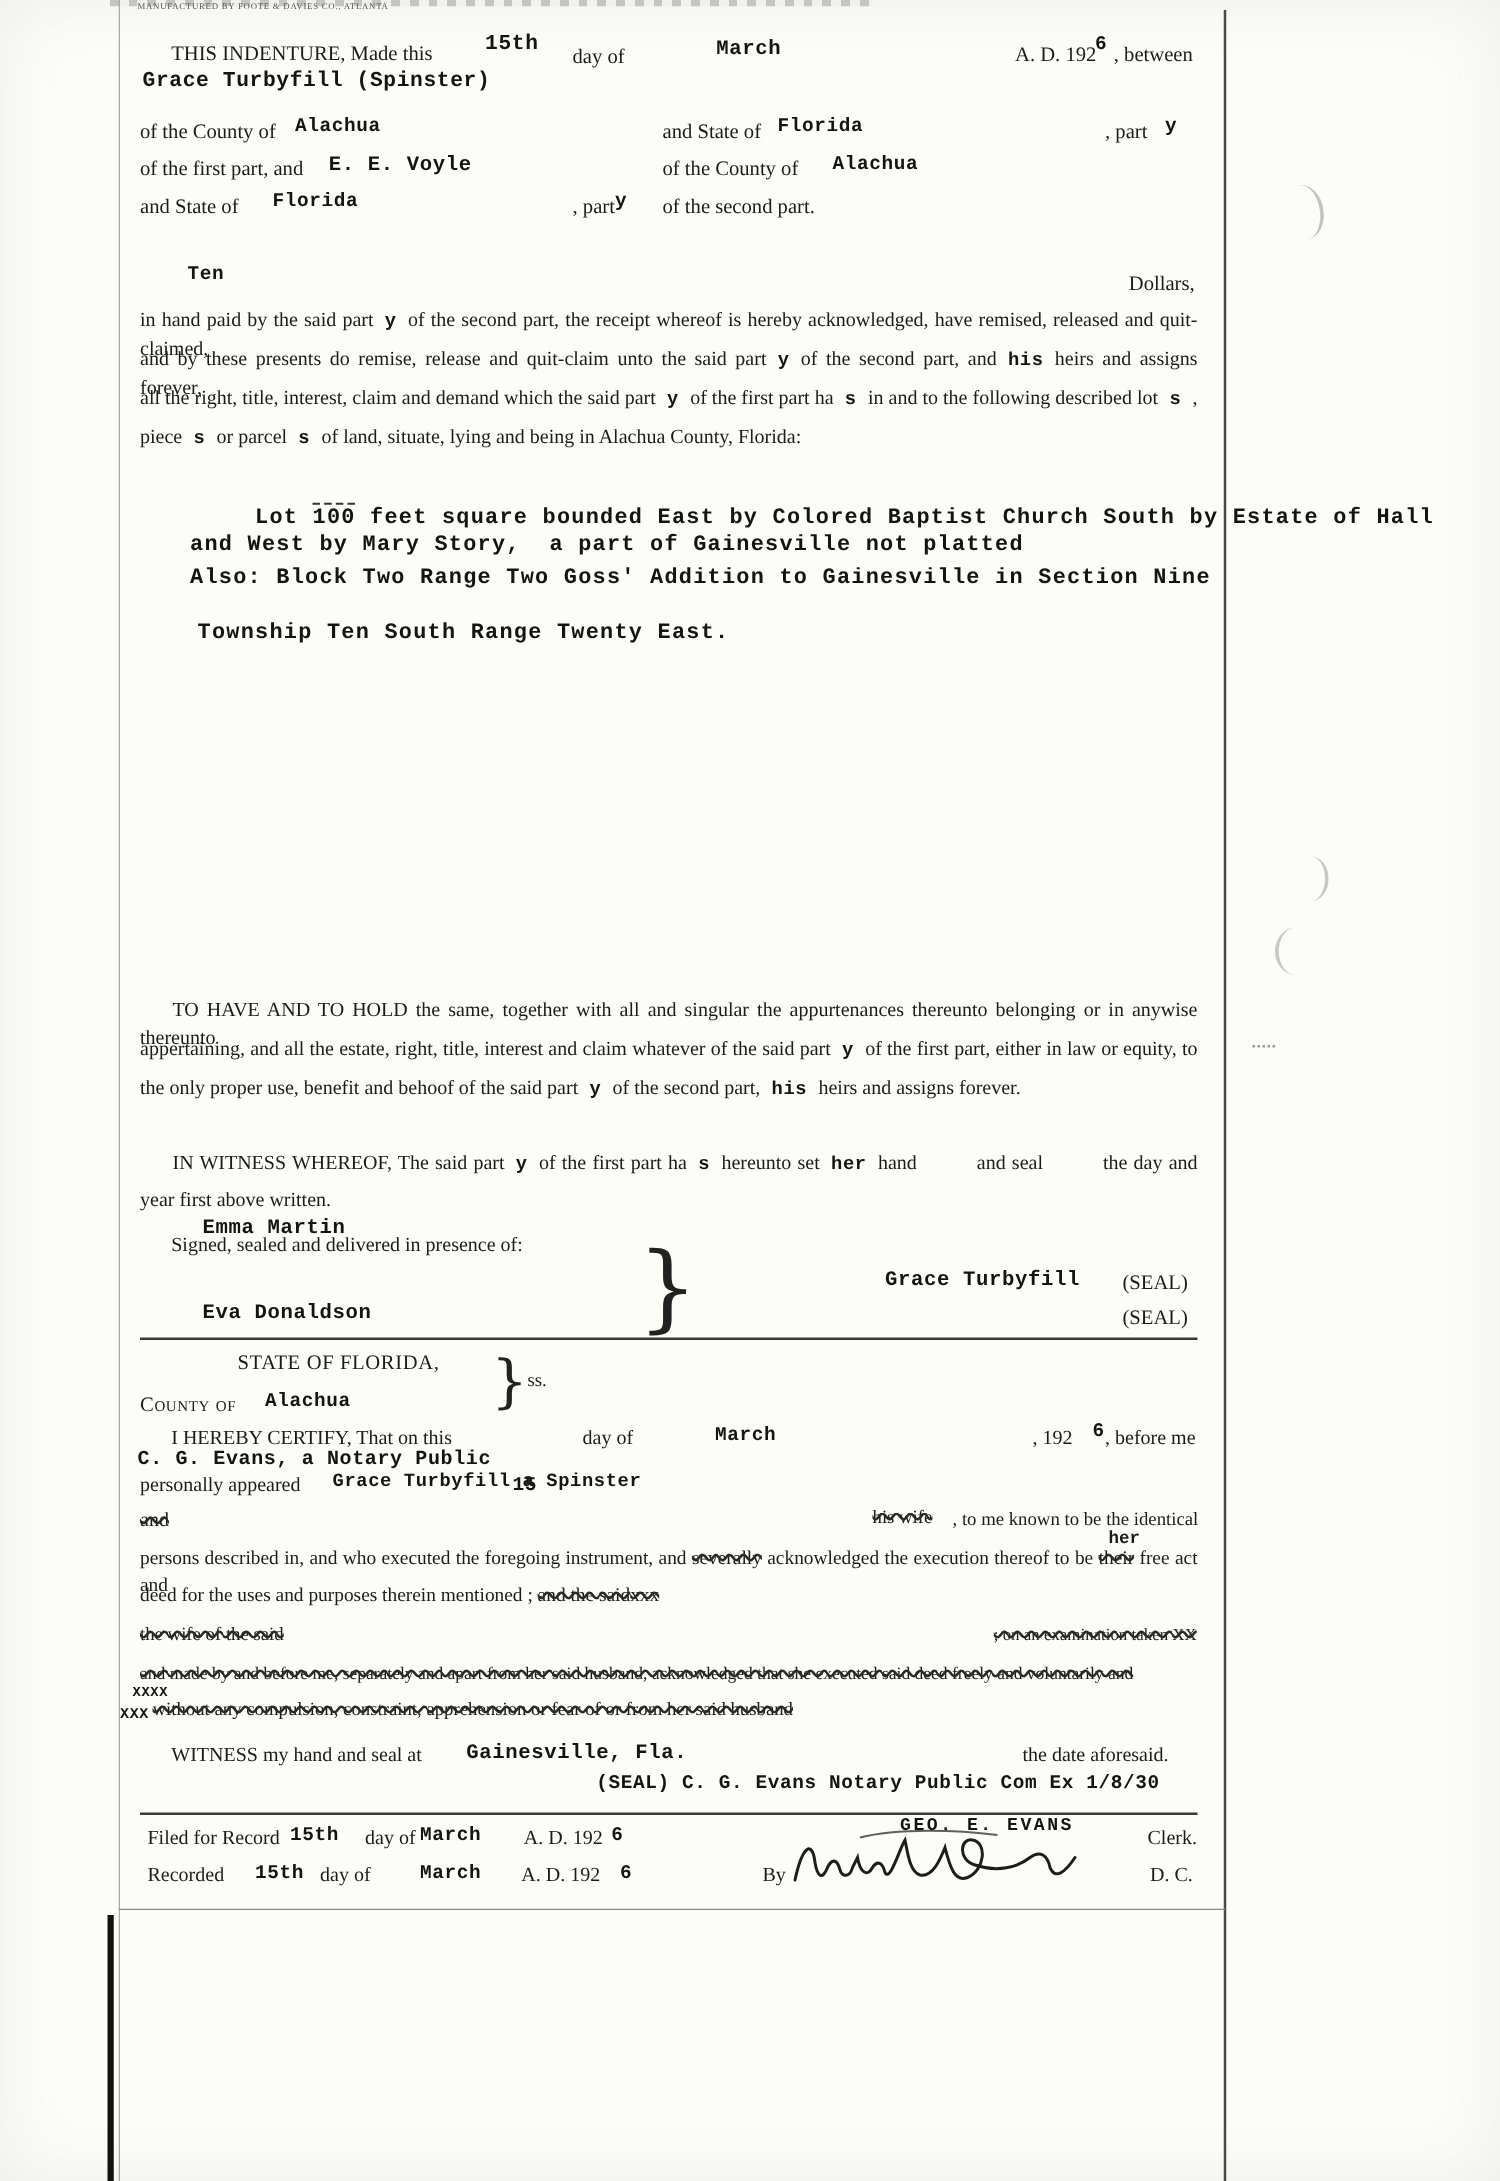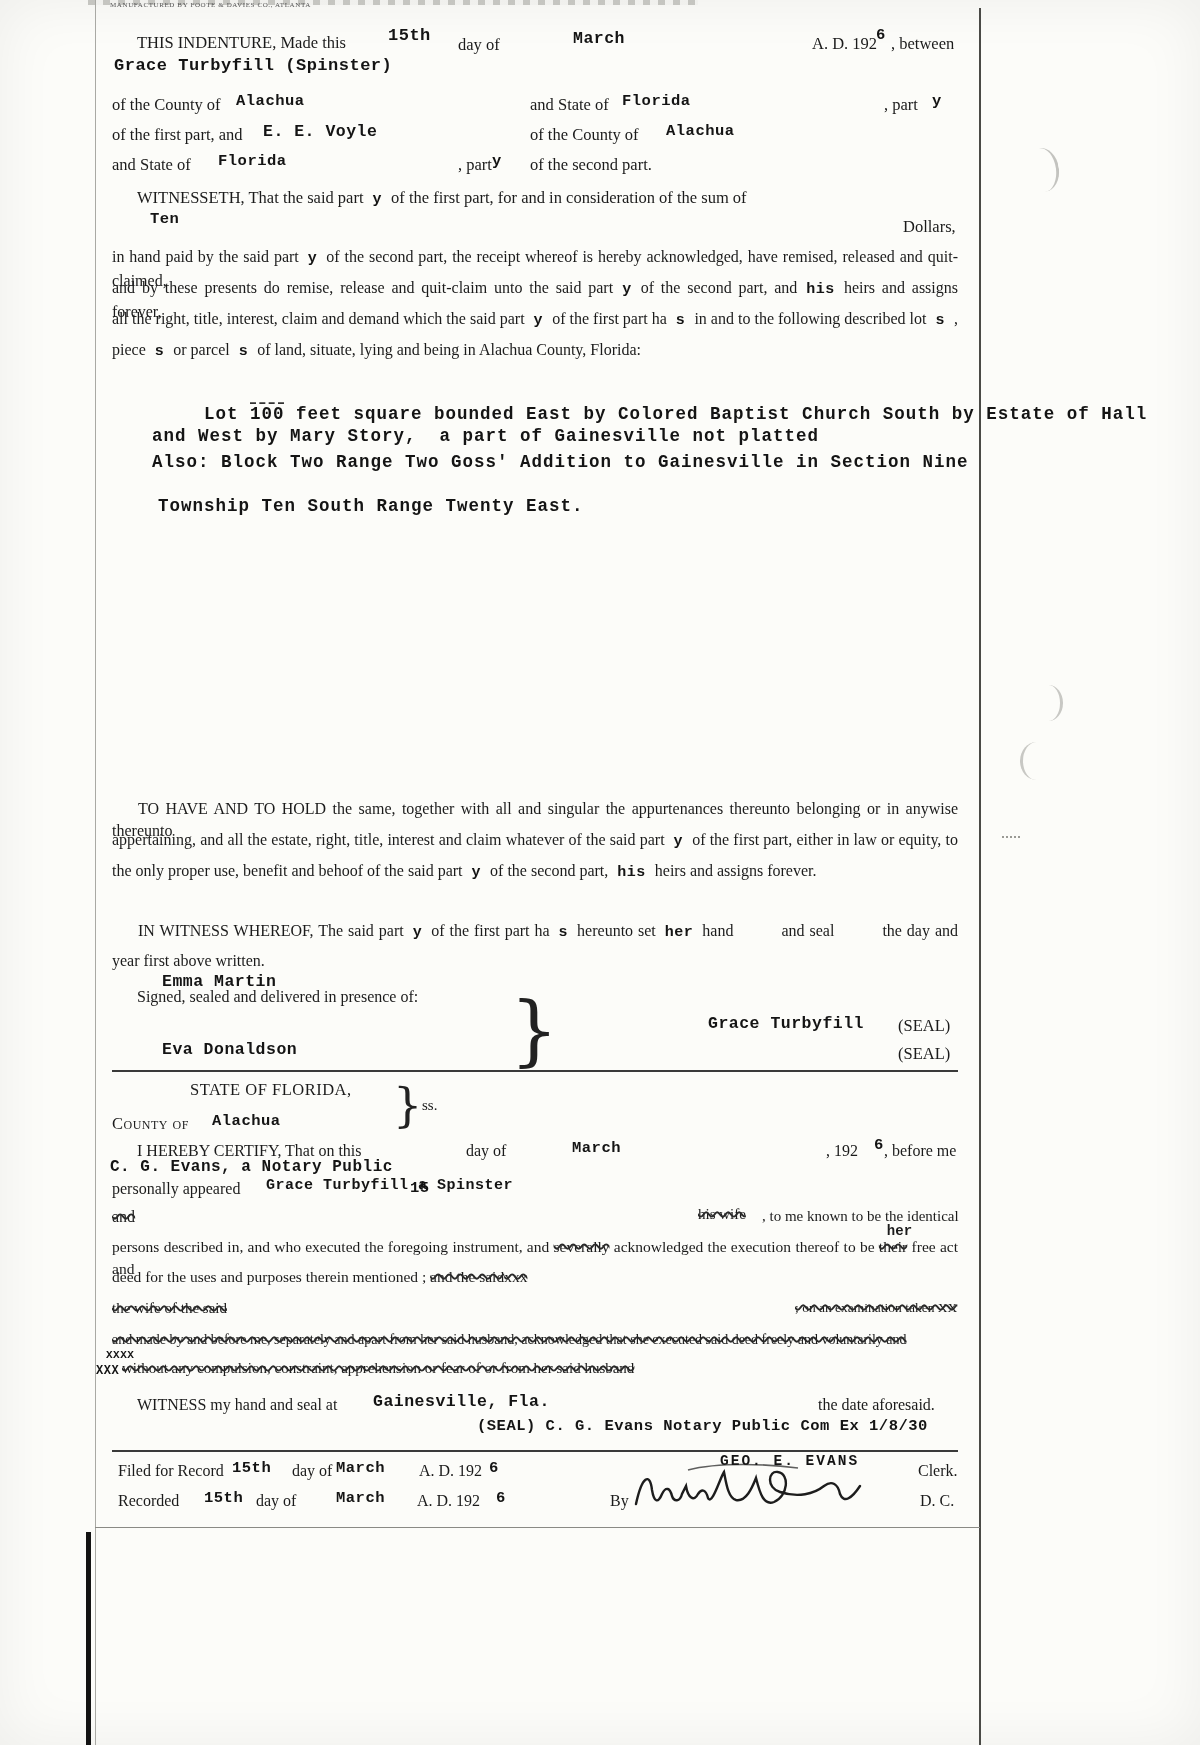--- a/index.html
+++ b/index.html
@@ -65,23 +65,20 @@
   <span class="ty" style="left:263px;top:122px;font-size:16.5px;">E. E. Voyle</span>
   <span class="t" style="left:530px;top:125px;">of the County of</span>
   <span class="ty" style="left:666px;top:122px;">Alachua</span>
 
   <span class="t" style="left:112px;top:155px;">and State of</span>
   <span class="ty" style="left:218px;top:152px;">Florida</span>
   <span class="t" style="left:458px;top:155px;">, part</span>
   <span class="ty" style="left:492px;top:152px;">y</span>
   <span class="t" style="left:530px;top:155px;">of the second part.</span>
 
-  <div class="t" style="left:137px;top:188px;">
-    <span>WITNESSETH, That the said part</span><span class="fill">y</span><span>of the first part, for and in consideration of the sum of</span>
-  </div>
   <span class="ty" style="left:150px;top:210px;">Ten</span>
   <span class="t" style="left:903px;top:217px;">Dollars,</span>
 
   <div class="jl" style="top:246px;">
     <span>in hand paid by the said part</span><span class="fill">y</span><span>of the second part, the receipt whereof is hereby acknowledged, have remised, released and quit-claimed,</span>
   </div>
   <div class="jl" style="top:277px;">
     <span>and by these presents do remise, release and quit-claim unto the said part</span><span class="fill">y</span><span>of the second part, and</span><span class="fill">his</span><span>heirs and assigns forever,</span>
   </div>
   <div class="jl" style="top:308px;">

